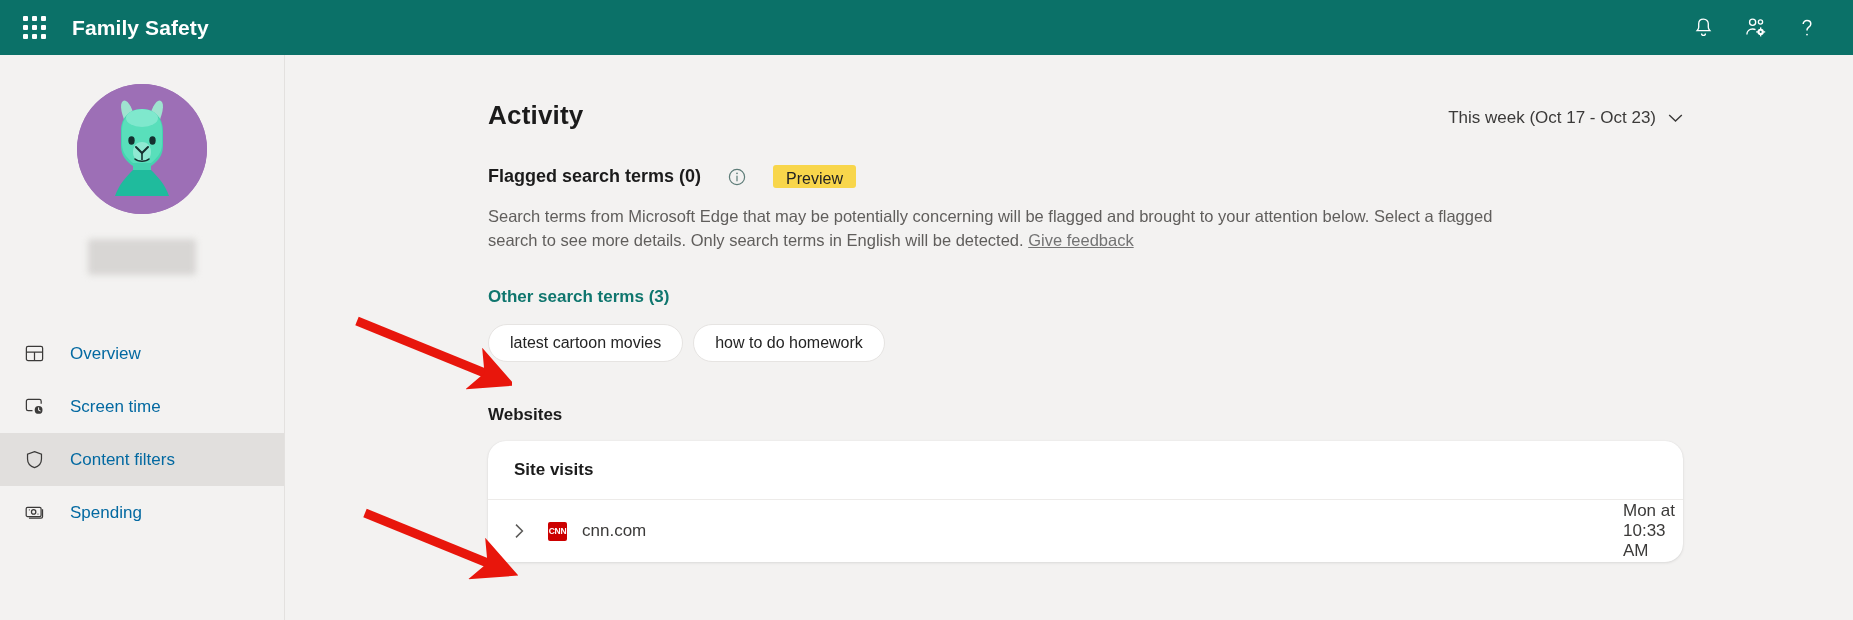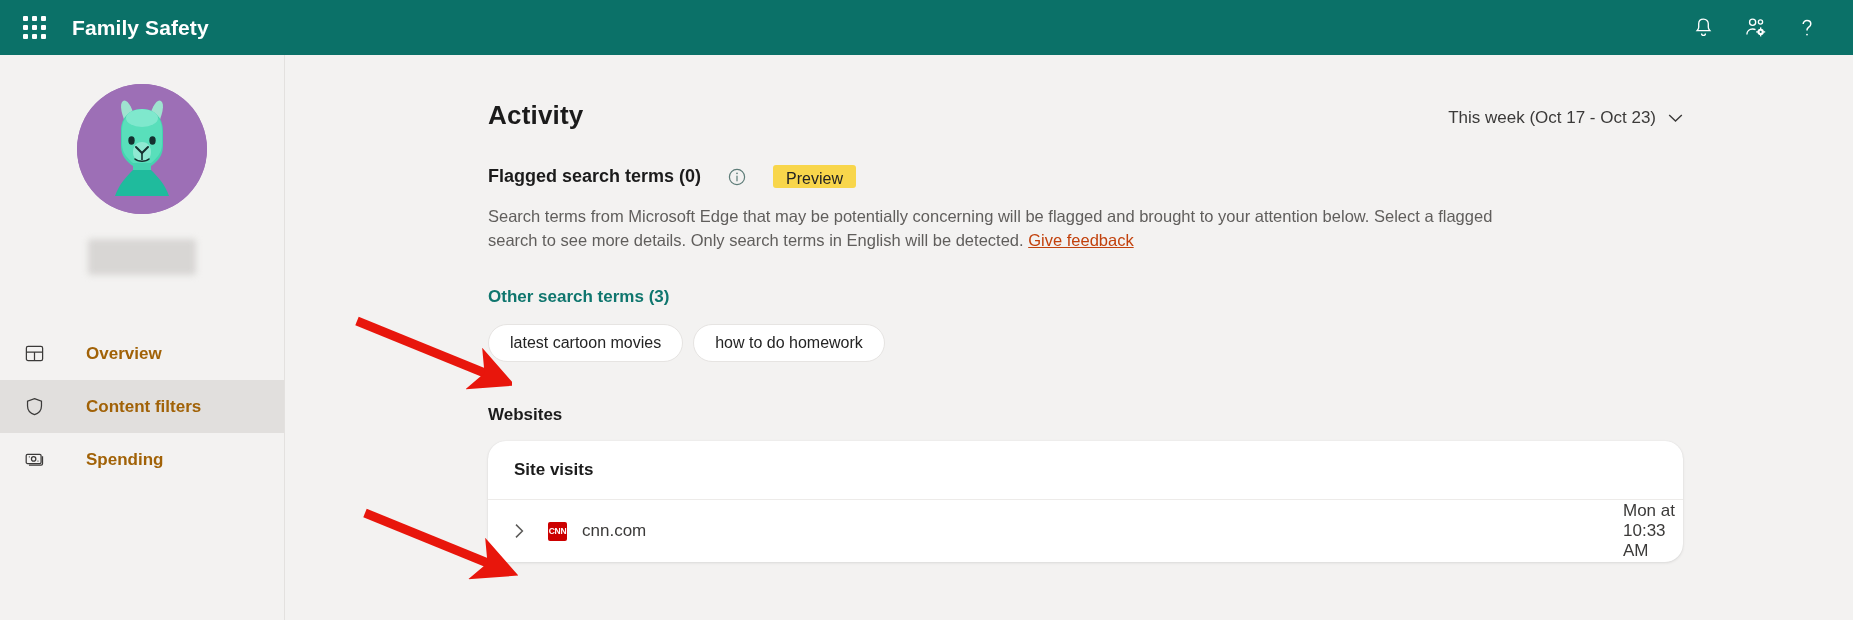--- a/index.html
+++ b/index.html
@@ -53,21 +53,21 @@
   }
   .nav { margin-top: 52px; }
   .nav-item {
     display: flex; align-items: center;
     height: 53px; padding-left: 24px;
     cursor: pointer; position: relative;
   }
   .nav-item.selected { background: #e1dfdd; }
   .nav-ico { width: 26px; display: flex; align-items: center; justify-content: flex-start; }
   .nav-ico svg { display:block; }
-  .nav-label { margin-left: 36px; font-size: 17px; color: #a16207; font-weight: bold; }
+  .nav-label { margin-left: 20px; font-size: 17px; color: #0369a1; }
 
   
   .main { position: absolute; top: 55px; left: 286px; width: 1567px; height: 488px; }
   .page-head {
     display:flex; align-items: flex-end; justify-content: space-between;
     padding: 45px 170px 0 202px;
   }
   .page-title { font-size: 26px; font-weight: bold; color: #1b1b1b; letter-spacing:.2px; }
   .range-picker {
     display:flex; align-items:flex-end; gap: 12px;
@@ -82,21 +82,21 @@
   .preview-badge {
     background: #f8d64b; color: #232323;
     font-size: 16px; padding: 5px 13px 0; border-radius: 3px;
     cursor: pointer;
   }
 
   .desc {
     margin-top: 17px; max-width: 1010px;
     font-size: 16.5px; line-height: 1.43; color: #605e5c;
   }
-  .desc a { color: #c2410c; text-decoration: underline; cursor: pointer; }
+  .desc a { color: #737373; text-decoration: underline; cursor: pointer; }
 
   .other-title { margin-top: 35px; font-size: 17px; font-weight: bold; color: #0f766e; }
   .chips { display:flex; gap: 10px; margin-top: 17px; }
   .chip {
     background: #ffffff; border: 1px solid #e6e4e2; border-radius: 20px;
     padding: 9px 21px; font-size: 16px; color: #242424; cursor: pointer;
     white-space: nowrap;
   }
 
   .websites-title { margin-top: 43px; font-size: 17px; font-weight: bold; color: #1b1b1b; }
@@ -202,20 +202,30 @@
       <div class="nav-item">
         <span class="nav-ico">
           <svg width="21" height="21" viewBox="0 0 22 22" fill="none" stroke="#3b3a39" stroke-width="1.3">
             <rect x="2.5" y="3.5" width="17" height="15" rx="1.8"></rect>
             <path d="M2.5 9.5H19.5M11 9.5V18.5"></path>
           </svg>
         </span>
         <span class="nav-label">Overview</span>
       </div>
 
+      <div class="nav-item">
+        <span class="nav-ico">
+          <svg width="21" height="21" viewBox="0 0 22 22" fill="none" stroke="#3b3a39" stroke-width="1.3">
+            <path d="M18 8.2V5.4a1.8 1.8 0 0 0-1.8-1.8H4.3A1.8 1.8 0 0 0 2.5 5.4v8.2a1.8 1.8 0 0 0 1.8 1.8h4.6"></path>
+            <circle cx="15.3" cy="14.6" r="4.1" fill="#3b3a39" stroke="none"></circle>
+            <path d="M15.3 12.3v2.3l1.6 1" stroke="#f3f2f1" stroke-width="1.1" stroke-linecap="round"></path>
+          </svg>
+        </span>
+        <span class="nav-label">Screen time</span>
+      </div>
 
       <div class="nav-item selected">
         <span class="nav-ico">
           <svg width="21" height="21" viewBox="0 0 22 22" fill="none" stroke="#3b3a39" stroke-width="1.3">
             <path d="M11 2.8 18.3 5.4v5.1c0 4.4-3 7.7-7.3 9.1-4.3-1.4-7.3-4.7-7.3-9.1V5.4z"></path>
           </svg>
         </span>
         <span class="nav-label">Content filters</span>
       </div>
 

